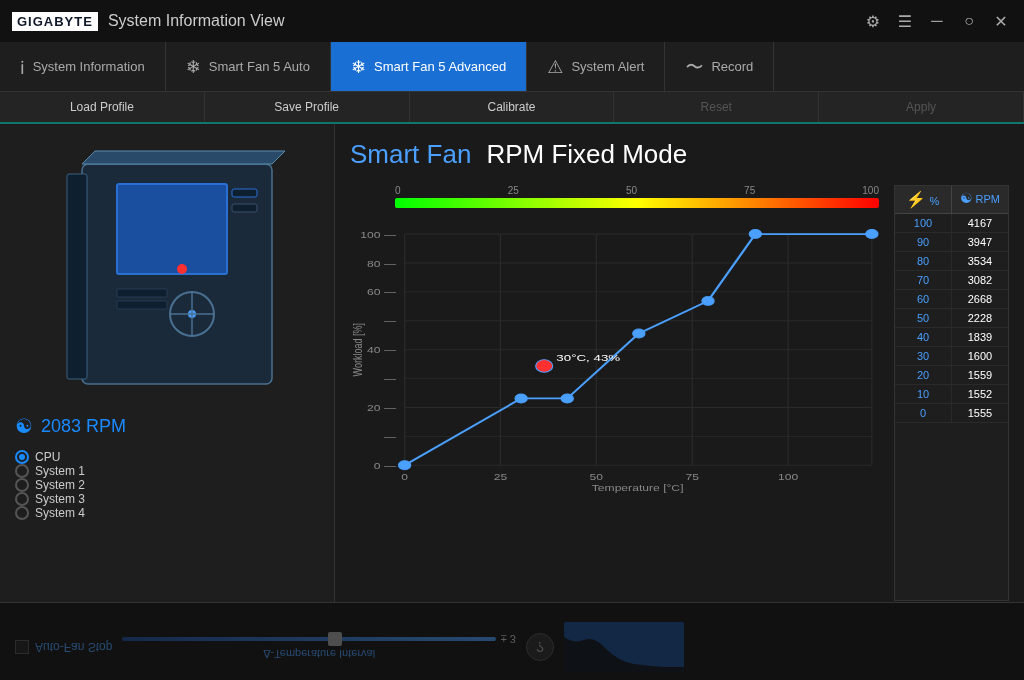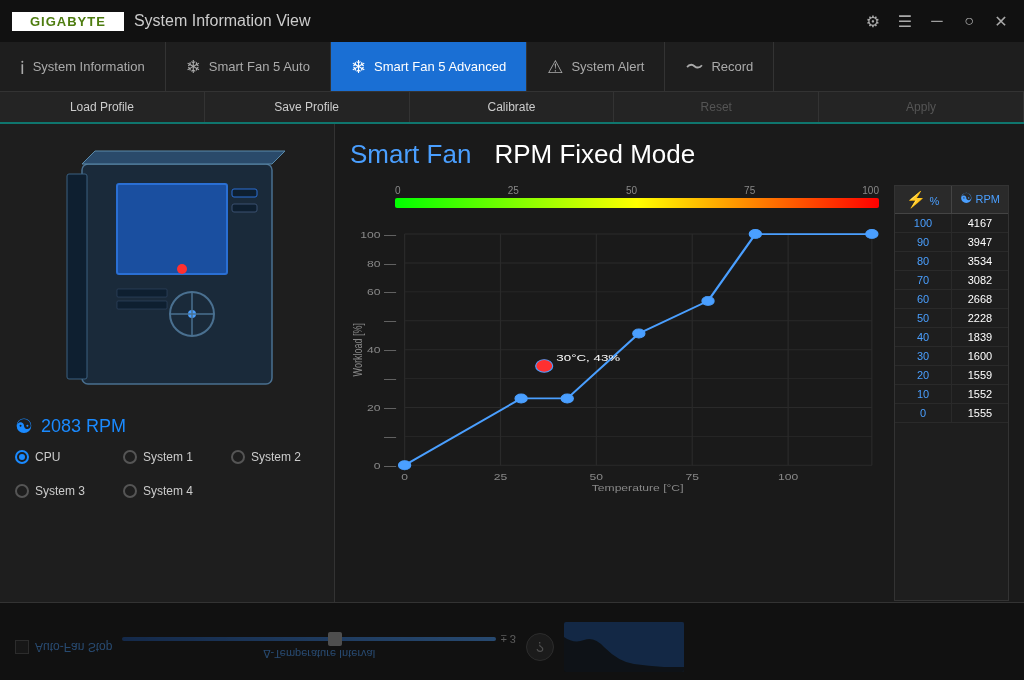--- a/index.html
+++ b/index.html
@@ -23,24 +23,24 @@
       padding: 0 12px;
       justify-content: space-between;
     }
     .title-bar-left {
       display: flex;
       align-items: center;
       gap: 10px;
     }
     .gigabyte-logo {
       background: #fff;
-      color: #4d7c0f;
+      color: #0f172a;
       font-weight: 900;
       font-size: 13px;
-      padding: 2px 18px;
+      padding: 2px 5px;
       letter-spacing: 1px;
     }
     .app-title {
       color: #ccc;
       font-size: 16px;
     }
     .title-bar-right {
       display: flex;
       gap: 10px;
       align-items: center;
@@ -140,22 +140,22 @@
       font-size: 20px;
       color: #1a8aff;
     }
     .rpm-value {
       color: #1a8aff;
       font-size: 18px;
       font-weight: normal;
     }
     .fan-selectors {
       display: grid;
-      grid-template-columns: 1fr 1fr 1fr;
-      gap: 20px;
+      grid-template-columns: 1fr;
+      gap: 0;
     }
     .fan-option {
       display: flex;
       align-items: center;
       gap: 6px;
       cursor: pointer;
     }
     .radio-btn {
       width: 14px;
       height: 14px;
@@ -181,21 +181,21 @@
       flex: 1;
       background: #1a1a1a;
       padding: 15px;
       display: flex;
       flex-direction: column;
     }
 
     .chart-header {
       display: flex;
       align-items: center;
-      gap: 23px;
+      gap: 15px;
       margin-bottom: 15px;
     }
     .chart-title-main {
       font-size: 26px;
       color: #4a9fff;
       font-weight: 300;
     }
     .chart-title-mode {
       font-size: 26px;
       color: #fff;

